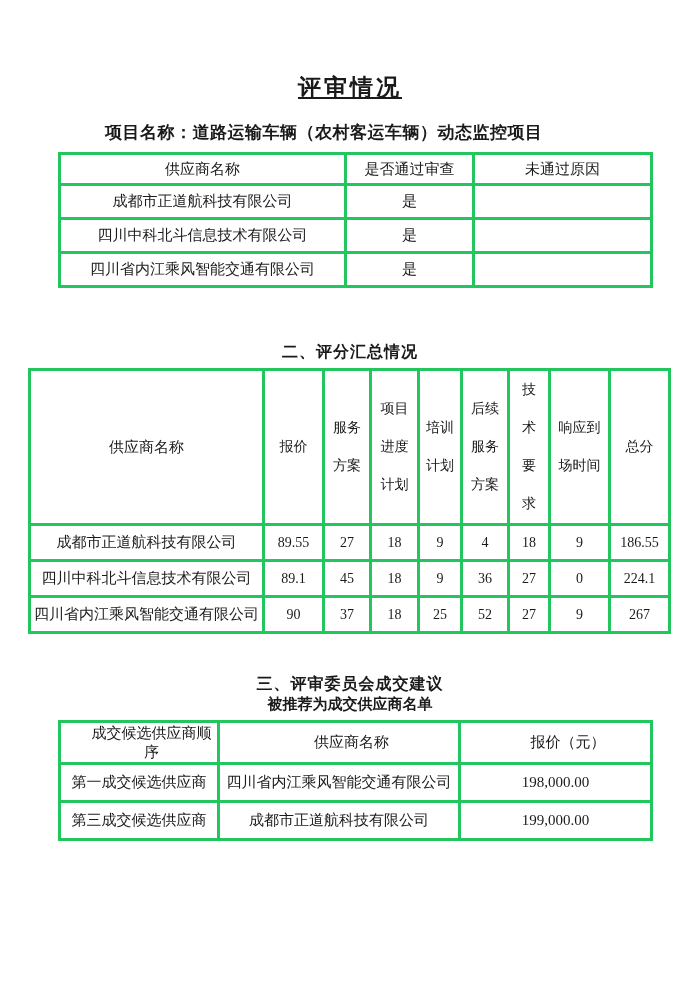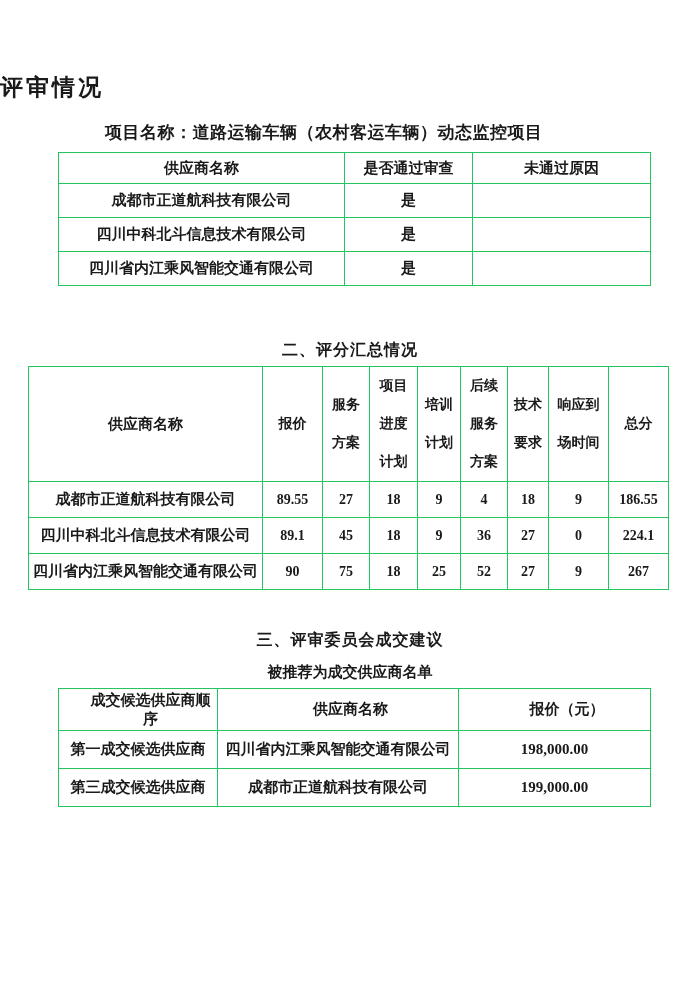--- a/index.html
+++ b/index.html
@@ -7,23 +7,25 @@
   body {
     width:700px; height:990px;
     font-family:"Liberation Serif","DejaVu Serif",serif;
     color:#1a1a1a;
     position:relative; overflow:hidden;
   }
   .page { width:700px; height:990px; background:#ffffff; overflow:hidden; }
 
   .doc-title {
     margin:72px 0 0 0;
+    text-align:center;
     font-size:23px;
     font-weight:bold;
     letter-spacing:3px;
+    text-decoration:underline;
   }
   .proj-block { margin:17px 0 0 105px; }
   .proj-line {
     font-size:17px;
     font-weight:bold;
     line-height:26px;
     letter-spacing:0.5px;
   }
 
   .sec-heading {
@@ -32,32 +34,31 @@
     font-weight:bold;
     letter-spacing:1px;
   }
   .sec1-heading { margin-top:37px; }
   .sec2-heading { margin-top:54px; }
   .sec3-heading { margin-top:40px; }
   .sub-title {
     text-align:center;
     font-size:15px;
     font-weight:bold;
-    margin-top:12px;
   }
 
   table {
     border-collapse:collapse;
     table-layout:fixed;
   }
   th, td {
-    border:1px solid #22c55e;
+    border:3px solid #22c55e;
     text-align:center;
     vertical-align:middle;
-    font-weight:bold;
+    font-weight:normal;
     font-size:15px;
     overflow:hidden;
   }
 
   
   .t1 { margin:6px 0 0 58px; width:592px; }
   .t1 th { height:31px; }
   .t1 td { height:34px; }
   .t1 th:nth-child(1), .t1 td:nth-child(1) { width:286px; }
   .t1 th:nth-child(2), .t1 td:nth-child(2) { width:128px; }
@@ -159,21 +160,21 @@
           <td>18</td>
           <td>9</td>
           <td>36</td>
           <td>27</td>
           <td>0</td>
           <td>224.1</td>
         </tr>
         <tr>
           <td>四川省内江乘风智能交通有限公司</td>
           <td>90</td>
-          <td>75</td>
+          <td>37</td>
           <td>18</td>
           <td>25</td>
           <td>52</td>
           <td>27</td>
           <td>9</td>
           <td>267</td>
         </tr>
       </tbody>
     </table>
 

